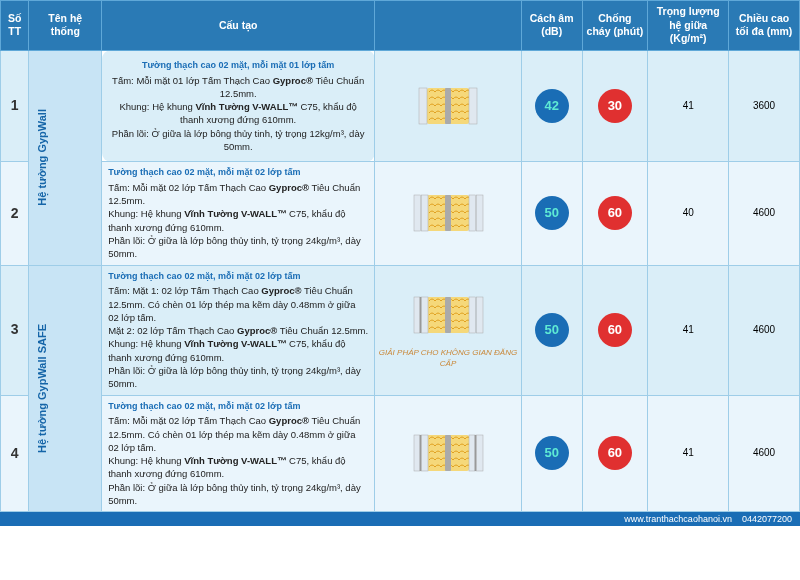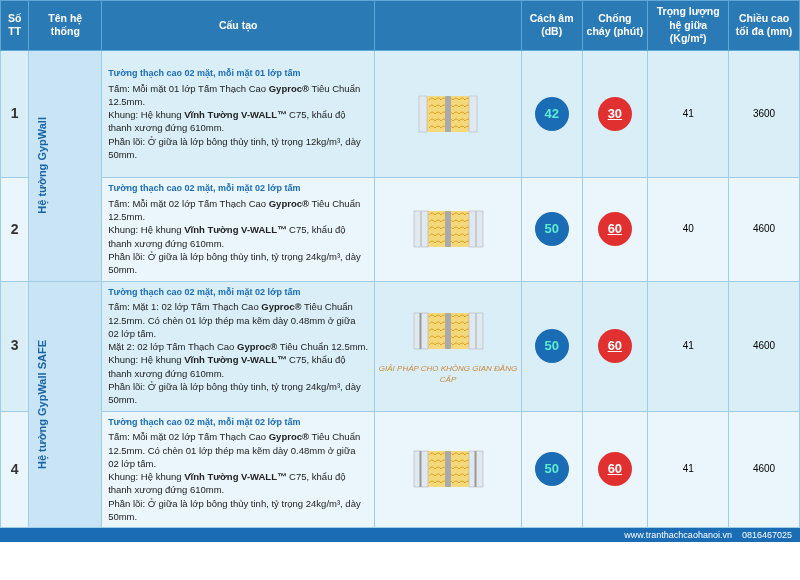--- a/index.html
+++ b/index.html
@@ -83,21 +83,20 @@
       display: inline-flex;
       align-items: center;
       justify-content: center;
       width: 34px;
       height: 34px;
       border-radius: 50%;
       background: #e03030;
       color: #fff;
       font-size: 13px;
       font-weight: bold;
-      text-decoration: underline;
     }
     .cau-tao-text {
       font-size: 9.5px;
       line-height: 1.4;
       color: #222;
     }
     
     .wall-svg {
       display: block;
       margin: 0 auto;
@@ -132,21 +131,21 @@
       <th class="col-chieu-cao">Chiều cao tối đa (mm)</th>
     </tr>
   </thead>
   <tbody id="table-body">
 
   <tr style="background: rgb(218, 238, 248);">
         <td class="col-stt"><span class="stt-num">1</span></td>
         <td class="col-ten" rowspan="2" style="background: rgb(200, 228, 245);">
           <div class="he-tuong-label">Hệ tường GypWall</div>
         </td>
-        <td class="col-cau-tao" style="text-align: left; padding: 16px 6px;">
+        <td class="col-cau-tao" style="text-align: center; padding: 8px 6px; border-radius: 9px;">
           <div style="font-size:9px; color:#1a6db5; font-weight:bold; margin-bottom:2px;">Tường thạch cao 02 mặt, mỗi mặt 01 lớp tấm</div>
           <div class="cau-tao-text">Tấm: Mỗi mặt 01 lớp Tấm Thạch Cao <strong>Gyproc®</strong> Tiêu Chuẩn 12.5mm.<br>Khung: Hệ khung <strong>Vĩnh Tường V-WALL™</strong> C75, khẩu độ thanh xương đứng 610mm.<br>Phần lõi: Ở giữa là lớp bông thủy tinh, tỷ trọng 12kg/m³, dày 50mm.</div>
         </td>
         <td class="col-hinh" style="position: relative; padding: 2px;">
           <svg class="wall-svg" width="130" height="48" viewBox="0 0 130 48">
             <rect x="44" y="6" width="42" height="36" fill="#f5d87a" rx="2"></rect>
             <path d="M46,10 q3,-4 6,0 q3,-4 6,0 q3,-4 6,0 q3,-4 6,0 q3,-4 6,0 q3,-4 6,0 q3,-4 6,0" fill="none" stroke="#e0a020" stroke-width="1"></path>
             <path d="M46,17 q3,-4 6,0 q3,-4 6,0 q3,-4 6,0 q3,-4 6,0 q3,-4 6,0 q3,-4 6,0 q3,-4 6,0" fill="none" stroke="#e0a020" stroke-width="1"></path>
             <path d="M46,24 q3,-4 6,0 q3,-4 6,0 q3,-4 6,0 q3,-4 6,0 q3,-4 6,0 q3,-4 6,0 q3,-4 6,0" fill="none" stroke="#e0a020" stroke-width="1"></path>
             <path d="M46,31 q3,-4 6,0 q3,-4 6,0 q3,-4 6,0 q3,-4 6,0 q3,-4 6,0 q3,-4 6,0 q3,-4 6,0" fill="none" stroke="#e0a020" stroke-width="1"></path>
@@ -244,14 +243,14 @@
         <td class="col-cach-am"><span class="badge-blue">50</span></td>
         <td class="col-chong-chay"><span class="badge-red">60</span></td>
         <td class="col-trong-luong">41</td>
         <td class="col-chieu-cao">4600</td>
       </tr>
     </tbody>
 </table>
 <div class="footer-bar">
   <span>www.tranthachcaohanoi.vn</span>
   &nbsp;&nbsp;
-  <span>0816467025</span>
+  <span>0442077200</span>
 </div>
 
 </body></html>

